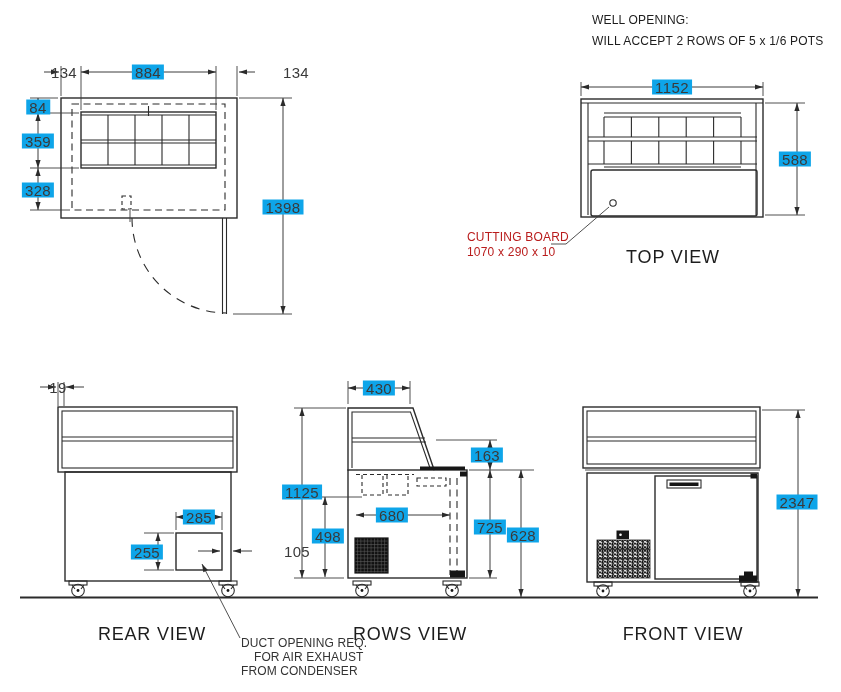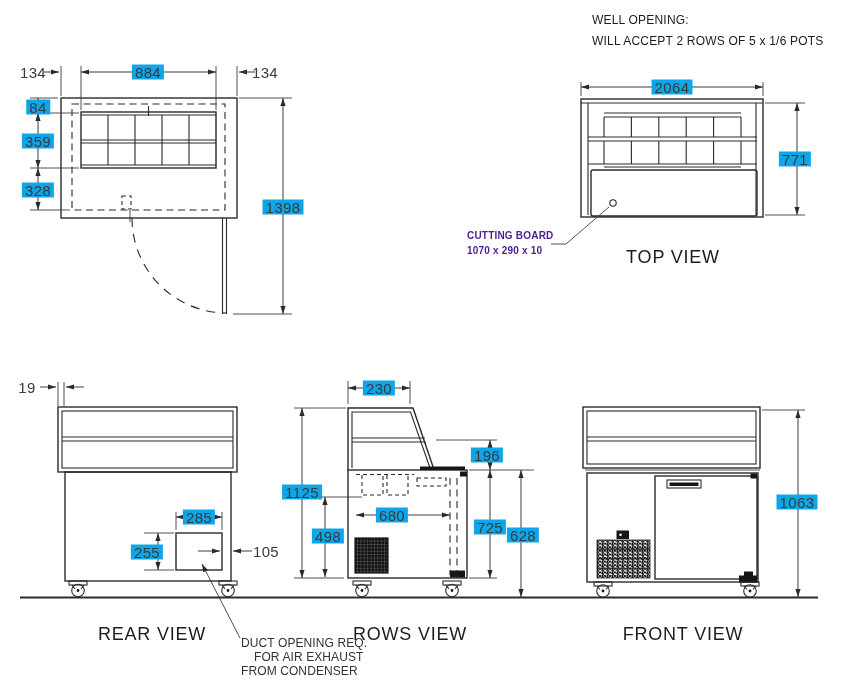--- a/index.html
+++ b/index.html
@@ -8,25 +8,25 @@
   svg{position:absolute;left:0;top:0;}
   .ln{stroke:#2b2b2b;stroke-width:1.4;fill:none;stroke-linecap:square;}
   .lt{stroke:#2b2b2b;stroke-width:1.1;fill:none;}
   .ext{stroke:#3c3c3c;stroke-width:0.9;fill:none;}
   .diml{stroke:#3c3c3c;stroke-width:1;fill:none;}
   .dash{stroke-dasharray:7 4.5;}
   .dashs{stroke-dasharray:4 3;}
   .blk{fill:#161616;stroke:none;}
   .lbl{position:absolute;transform:translate(-50%,-50%);font-size:15px;letter-spacing:.4px;
        color:#3a3a3a;background:#0ea5e9;padding:0 3px;white-space:nowrap;line-height:1;}
-  .lbl.nobg{background:transparent;}
+  .lbl.nobg{background:transparent;margin-left:31px;}
   .title{position:absolute;transform:translate(-50%,-50%);font-size:18px;letter-spacing:.8px;
        color:#1d1d1d;white-space:nowrap;line-height:1;text-align:right;}
   .note{position:absolute;font-size:12px;color:#1d1d1d;letter-spacing:.2px;white-space:nowrap;line-height:1;}
-  .small{position:absolute;font-size:10px;color:#4c1d95;letter-spacing:.2px;white-space:nowrap;line-height:1;font-weight:bold;}
+  .small{position:absolute;font-size:12px;color:#b91c1c;letter-spacing:.2px;white-space:nowrap;line-height:1;}
   .tiny{position:absolute;font-size:12px;color:#333;letter-spacing:.1px;white-space:nowrap;line-height:1;text-align:right;}
 </style>
 </head>
 <body>
 
 <div id="canvas">
 
 <svg width="841" height="692" viewBox="0 0 841 692">
   <defs>
     <marker id="arr" markerWidth="9" markerHeight="6" refX="8.4" refY="3" orient="auto-start-reverse" markerUnits="userSpaceOnUse">
@@ -231,40 +231,40 @@
 <div class="note" style="left:592px;top:35px">WILL ACCEPT 2 ROWS OF 5 x 1/6 POTS</div>
 
 <div class="lbl nobg" style="left:33px;top:72px">134</div>
 <div class="lbl" style="left:148px;top:72px">884</div>
 <div class="lbl nobg" style="left:265px;top:72px">134</div>
 <div class="lbl" style="left:38px;top:107px">84</div>
 <div class="lbl" style="left:38px;top:141px">359</div>
 <div class="lbl" style="left:38px;top:190px">328</div>
 <div class="lbl" style="left:283px;top:207px">1398</div>
 
-<div class="lbl" style="left:672px;top:87px">2064</div>
-<div class="lbl" style="left:795px;top:159px">771</div>
+<div class="lbl" style="left:672px;top:87px">1152</div>
+<div class="lbl" style="left:795px;top:159px">588</div>
 <div class="small" style="left:467px;top:231px">CUTTING BOARD</div>
 <div class="small" style="left:467px;top:246px">1070 x 290 x 10</div>
 <div class="title" style="left:673px;top:257px">TOP VIEW</div>
 
 <div class="lbl nobg" style="left:27px;top:387px">19</div>
 <div class="lbl" style="left:199px;top:517px">285</div>
 <div class="lbl" style="left:147px;top:552px">255</div>
 <div class="lbl nobg" style="left:266px;top:551px">105</div>
 <div class="title" style="left:152px;top:634px">REAR VIEW</div>
 <div class="tiny" style="left:241px;top:637px">DUCT OPENING REQ.</div>
 <div class="tiny" style="left:254px;top:651px">FOR AIR EXHAUST</div>
 <div class="tiny" style="left:241px;top:665px">FROM CONDENSER</div>
 
-<div class="lbl" style="left:379px;top:388px">230</div>
+<div class="lbl" style="left:379px;top:388px">430</div>
 <div class="lbl" style="left:302px;top:492px">1125</div>
-<div class="lbl" style="left:487px;top:455px">196</div>
+<div class="lbl" style="left:487px;top:455px">163</div>
 <div class="lbl" style="left:392px;top:515px">680</div>
 <div class="lbl" style="left:328px;top:536px">498</div>
 <div class="lbl" style="left:490px;top:527px">725</div>
 <div class="lbl" style="left:523px;top:535px">628</div>
 <div class="title" style="left:410px;top:634px">ROWS VIEW</div>
 
-<div class="lbl" style="left:797px;top:502px">1063</div>
+<div class="lbl" style="left:797px;top:502px">2347</div>
 <div class="title" style="left:683px;top:634px">FRONT VIEW</div>
 
 </div>
 
 </body></html>

